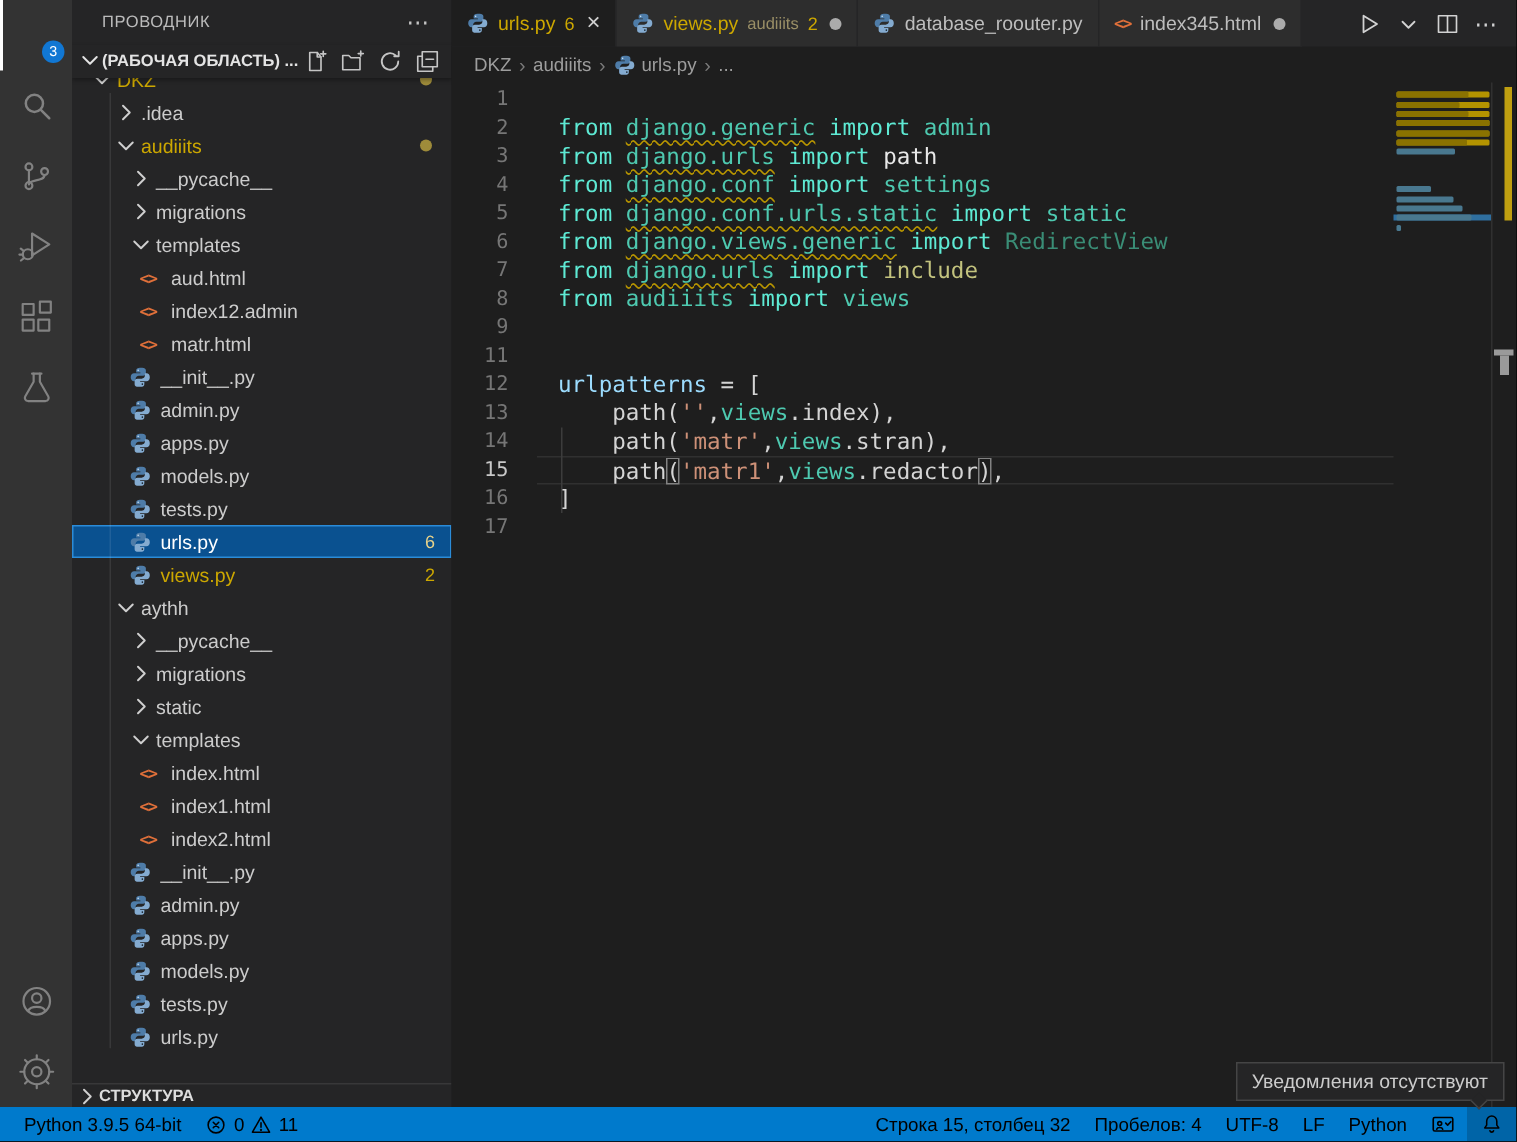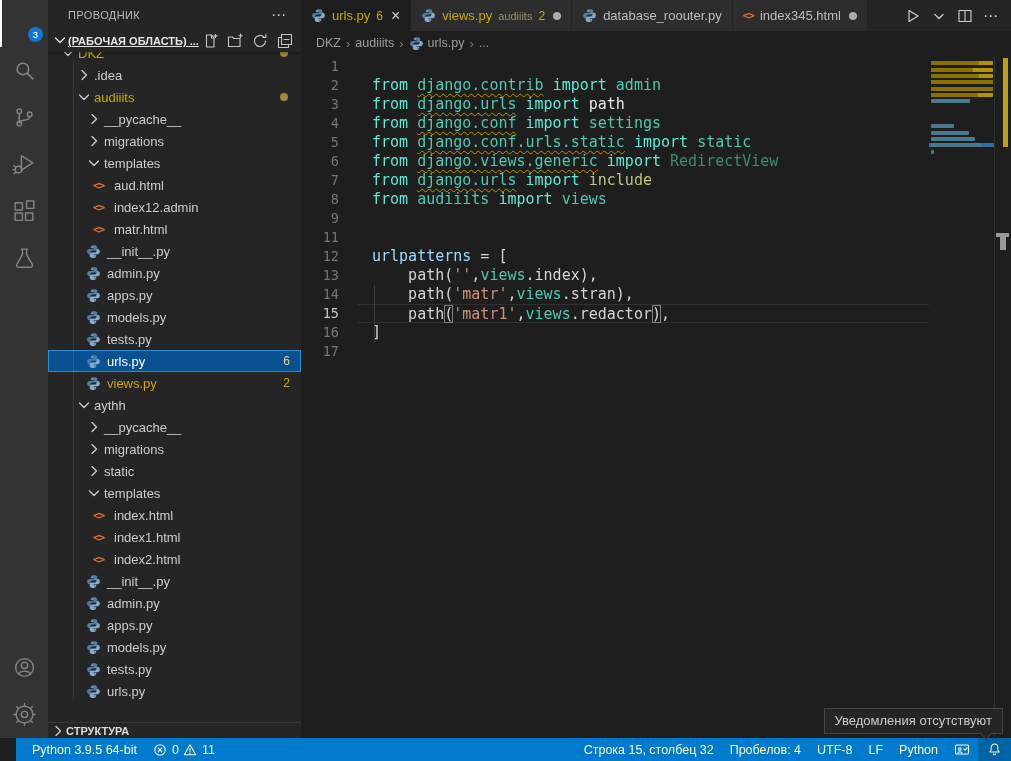--- a/index.html
+++ b/index.html
@@ -18,21 +18,21 @@
               background:#1177d3; color:#fff; font-size:9.5px; display:flex; align-items:center; justify-content:center; }
   .ab-spacer { flex:1; }
 
   
   .sidebar { position:absolute; left:48px; top:0; bottom:23px; width:253px; background:#252526; overflow:hidden; }
   .sb-title { height:30px; display:flex; align-items:center; justify-content:space-between; padding:0 14px 0 20px;
               font-size:11px; letter-spacing:.4px; color:#bbb;text-align:center; }
   .sb-more { color:#c5c5c5; font-size:15px; cursor:pointer; letter-spacing:1px; }
   .ws-row { position:relative; z-index:3; height:22px; background:#252526; display:flex; align-items:center;
             padding:0 8px 0 4px; font-size:11px; font-weight:bold; color:#e4e4e4; box-shadow:0 1px 3px rgba(0,0,0,.35); }
-  .ws-label { white-space:nowrap; overflow:hidden;text-decoration:underline; }
+  .ws-label { white-space:nowrap; overflow:hidden; }
   .ws-actions { margin-left:auto; display:flex; gap:9px; color:#c5c5c5; }
   .ws-actions .icw { width:16px; height:16px; display:flex; cursor:pointer; }
   .tree-clip { position:absolute; top:52px; bottom:39px; left:0; right:0; overflow:hidden; }
   .trow { height:22px; display:flex; align-items:center; font-size:13px; color:#cccccc; cursor:pointer; white-space:nowrap; }
   .trow .chev { width:16px; height:16px; flex:0 0 16px; color:#cfcfcf; display:flex; align-items:center; }
   .trow .ficon { width:15px; flex:0 0 15px; margin-right:4px; display:flex; align-items:center; }
   .trow .tlabel { margin-left:2px; }
   .trow.warn .tlabel { color:var(--warn); }
   .trow.selected { background:#0a5190; box-shadow:inset 0 0 0 1px #2b8cd8; }
   .trow.selected .tlabel { color:#fff; }
@@ -80,22 +80,22 @@
 
   .minimap { position:absolute; top:55px; right:16px; bottom:0; width:66px; border-right:1px solid #303030; }
   .mm-line { position:absolute; left:2px; height:4px; border-radius:1px; }
   .mm-rule { position:absolute; left:0; right:0; height:4px; background:#2f6f9f; }
   .scrollbar { position:absolute; top:0; right:0; bottom:0; width:16px; }
   .ruler-warn { position:absolute; left:8px; width:5px; top:58px; height:89px; background:#bf9f10; }
   .t-top { position:absolute; left:1px; top:233px; width:13px; height:4px; background:#9a9a9a; }
   .t-stem { position:absolute; left:5px; top:237px; width:6px; height:13px; background:#9a9a9a; }
 
   
-  .status-bar { position:absolute; left:0; right:0; bottom:0; height:23px; background:var(--accent); color:#fef9c3;
-                display:flex; align-items:center; justify-content:space-between; font-size:12.5px;margin-left:16px; }
+  .status-bar { position:absolute; left:0; right:0; bottom:0; height:23px; background:var(--accent); color:#000000;
+                display:flex; align-items:center; justify-content:space-between; font-size:12.5px; }
   .sb-left, .sb-right { display:flex; align-items:center; height:100%; }
   .sb-item { display:flex; align-items:center; gap:5px; padding:0 8px; height:100%; cursor:pointer; white-space:nowrap; }
   .sb-left { padding-left:8px; }
   .probs { gap:4px; }
   .probs .num { margin-left:1px; }
   .bell-slot { background:rgba(0,0,0,.18); padding:0 9px; }
 
   
   .notif { position:absolute; right:8px; bottom:27px; background:#252526; border:1px solid #454545; color:#cccccc;
            font-size:13px; padding:4px 10px 5px; z-index:9; }
@@ -588,21 +588,21 @@
           <span>urls.py</span>
         </span>
         <span class="bc-sep">›</span>
         <span class="bc-item">
           <span>...</span>
         </span>
       </div>
     <div class="code-region" id="code">
       <div class="iguide"></div>
     <div class="cline"><span class="gut">1</span><span class="ctext"></span></div>
-        <div class="cline"><span class="gut">2</span><span class="ctext"><span class="tk kw">from</span><span class="tk w"> </span><span class="tk mod sq">django.contrib</span><span class="tk w"> </span><span class="tk kw">import</span><span class="tk w"> </span><span class="tk cls">admin</span></span></div>
+        <div class="cline"><span class="gut">2</span><span class="ctext"><span class="tk kw">from</span><span class="tk w"> </span><span class="tk mod sq">django.generic</span><span class="tk w"> </span><span class="tk kw">import</span><span class="tk w"> </span><span class="tk cls">admin</span></span></div>
         <div class="cline"><span class="gut">3</span><span class="ctext"><span class="tk kw">from</span><span class="tk w"> </span><span class="tk mod sq">django.urls</span><span class="tk w"> </span><span class="tk kw">import</span><span class="tk w"> </span><span class="tk wb">path</span></span></div>
         <div class="cline"><span class="gut">4</span><span class="ctext"><span class="tk kw">from</span><span class="tk w"> </span><span class="tk mod sq">django.conf</span><span class="tk w"> </span><span class="tk kw">import</span><span class="tk w"> </span><span class="tk cls">settings</span></span></div>
         <div class="cline"><span class="gut">5</span><span class="ctext"><span class="tk kw">from</span><span class="tk w"> </span><span class="tk mod sq">django.conf.urls.static</span><span class="tk w"> </span><span class="tk kw">import</span><span class="tk w"> </span><span class="tk cls">static</span></span></div>
         <div class="cline"><span class="gut">6</span><span class="ctext"><span class="tk kw">from</span><span class="tk w"> </span><span class="tk mod sq">django.views.generic</span><span class="tk w"> </span><span class="tk kw">import</span><span class="tk w"> </span><span class="tk dimcls">RedirectView</span></span></div>
         <div class="cline"><span class="gut">7</span><span class="ctext"><span class="tk kw">from</span><span class="tk w"> </span><span class="tk mod sq">django.urls</span><span class="tk w"> </span><span class="tk kw">import</span><span class="tk w"> </span><span class="tk fnk">include</span></span></div>
         <div class="cline"><span class="gut">8</span><span class="ctext"><span class="tk kw">from</span><span class="tk w"> </span><span class="tk cls">audiiits</span><span class="tk w"> </span><span class="tk kw">import</span><span class="tk w"> </span><span class="tk cls">views</span></span></div>
         <div class="cline"><span class="gut">9</span><span class="ctext"></span></div>
         <div class="cline"><span class="gut">11</span><span class="ctext"></span></div>
         <div class="cline"><span class="gut">12</span><span class="ctext"><span class="tk var">urlpatterns</span><span class="tk w"> = [</span></span></div>
         <div class="cline"><span class="gut">13</span><span class="ctext"><span class="tk w">    path(</span><span class="tk str">''</span><span class="tk w">,</span><span class="tk cls">views</span><span class="tk w">.index),</span></span></div>

